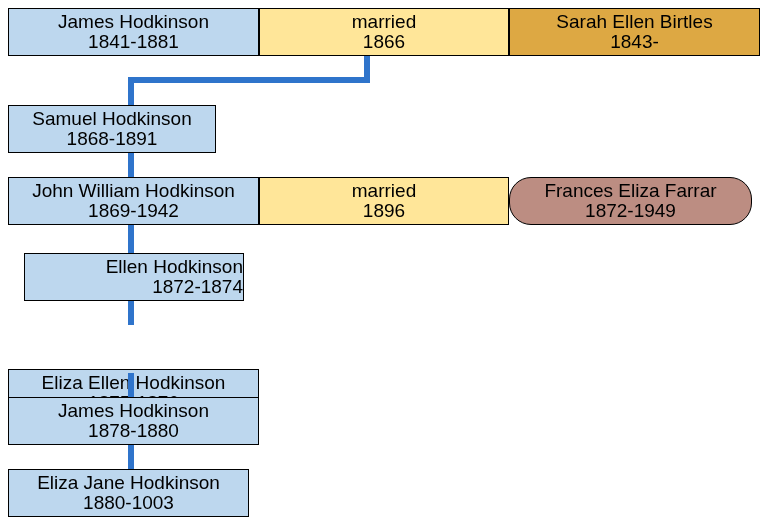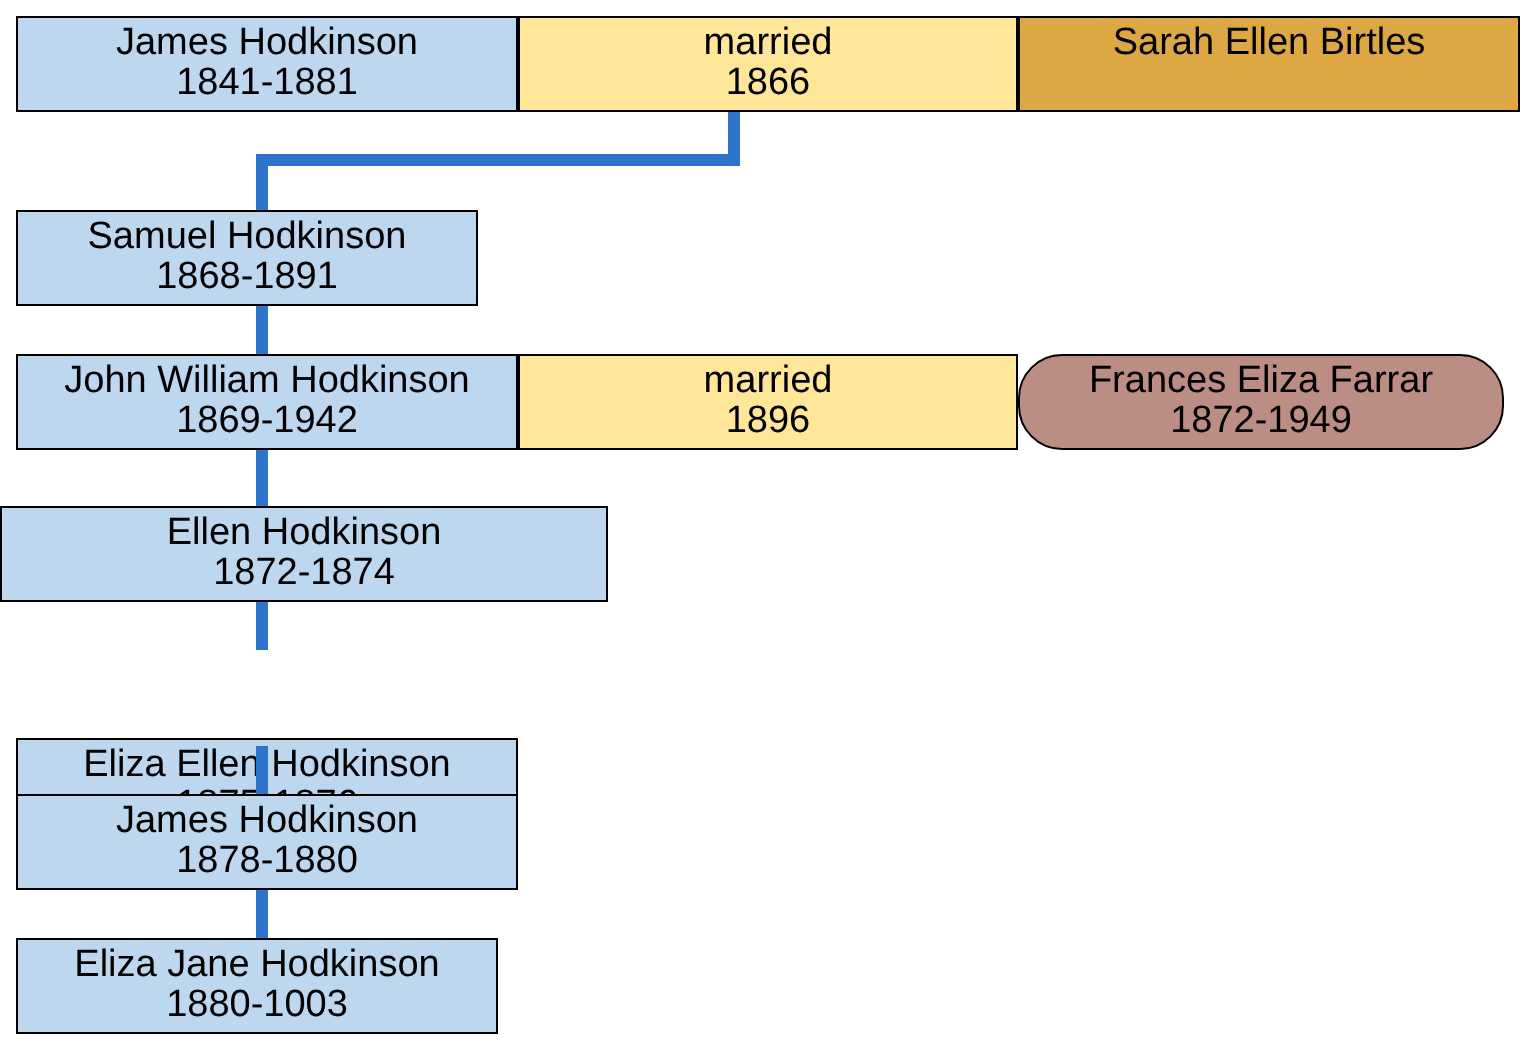--- a/index.html
+++ b/index.html
@@ -46,27 +46,28 @@
   <div class="box fill-person" style="left:8px; top:8px; width:251px;">
     <div class="nm">James Hodkinson</div>
     <div class="dt">1841-1881</div>
   </div>
   <div class="box fill-marriage" style="left:259px; top:8px; width:250px;">
     <div class="nm">married</div>
     <div class="dt">1866</div>
   </div>
   <div class="box fill-gold" style="left:509px; top:8px; width:251px;">
     <div class="nm">Sarah Ellen Birtles</div>
+    <div class="dt">1843-</div>
   </div>
 
   <div class="conn" style="left:364px; top:56px; width:6px; height:27px;"></div>
   <div class="conn" style="left:128px; top:77px; width:242px; height:6px;"></div>
   <div class="conn" style="left:128px; top:77px; width:6px; height:28px;"></div>
 
-  <div class="box fill-person" style="left:8px; top:105px; width:231px;">
+  <div class="box fill-person" style="left:8px; top:105px; width:208px;">
     <div class="nm">Samuel Hodkinson</div>
     <div class="dt">1868-1891</div>
   </div>
 
   <div class="conn" style="left:128px; top:153px; width:6px; height:24px;"></div>
 
   <div class="box fill-person" style="left:8px; top:177px; width:251px;">
     <div class="nm">John William Hodkinson</div>
     <div class="dt">1869-1942</div>
   </div>
@@ -74,21 +75,21 @@
     <div class="nm">married</div>
     <div class="dt">1896</div>
   </div>
   <div class="box fill-mauve" style="left:509px; top:177px; width:243px;border-radius:22px;">
     <div class="nm">Frances Eliza Farrar</div>
     <div class="dt">1872-1949</div>
   </div>
 
   <div class="conn" style="left:128px; top:225px; width:6px; height:28px;"></div>
 
-  <div class="box fill-person" style="left:0; top:253px; width:304px;">
+  <div class="box fill-person" style="left:24px; top:253px; width:220px;text-align:right;">
     <div class="nm">Ellen Hodkinson</div>
     <div class="dt">1872-1874</div>
   </div>
 
   <div class="conn" style="left:128px; top:301px; width:6px; height:24px;"></div>
 
   <div class="box fill-person" style="left:8px; top:325px; width:251px;margin-top:44px;">
     <div class="nm">Eliza Ellen Hodkinson</div>
     <div class="dt">1875-1876</div>
   </div>

